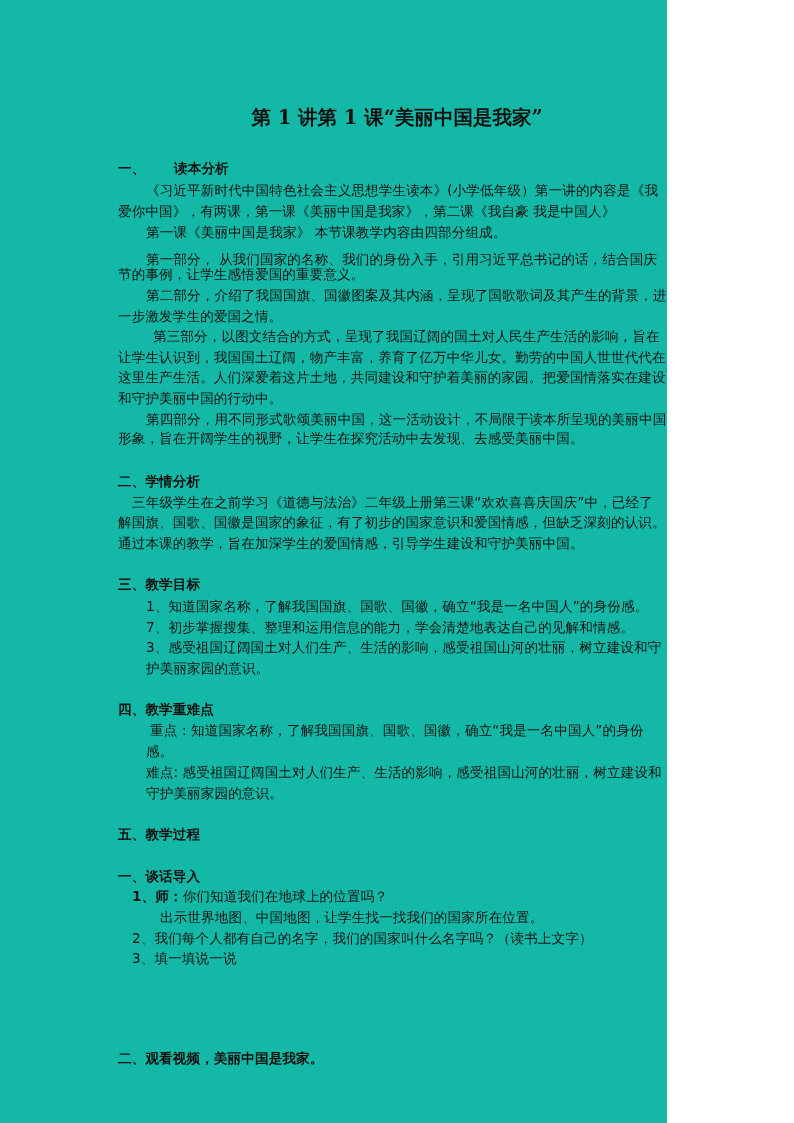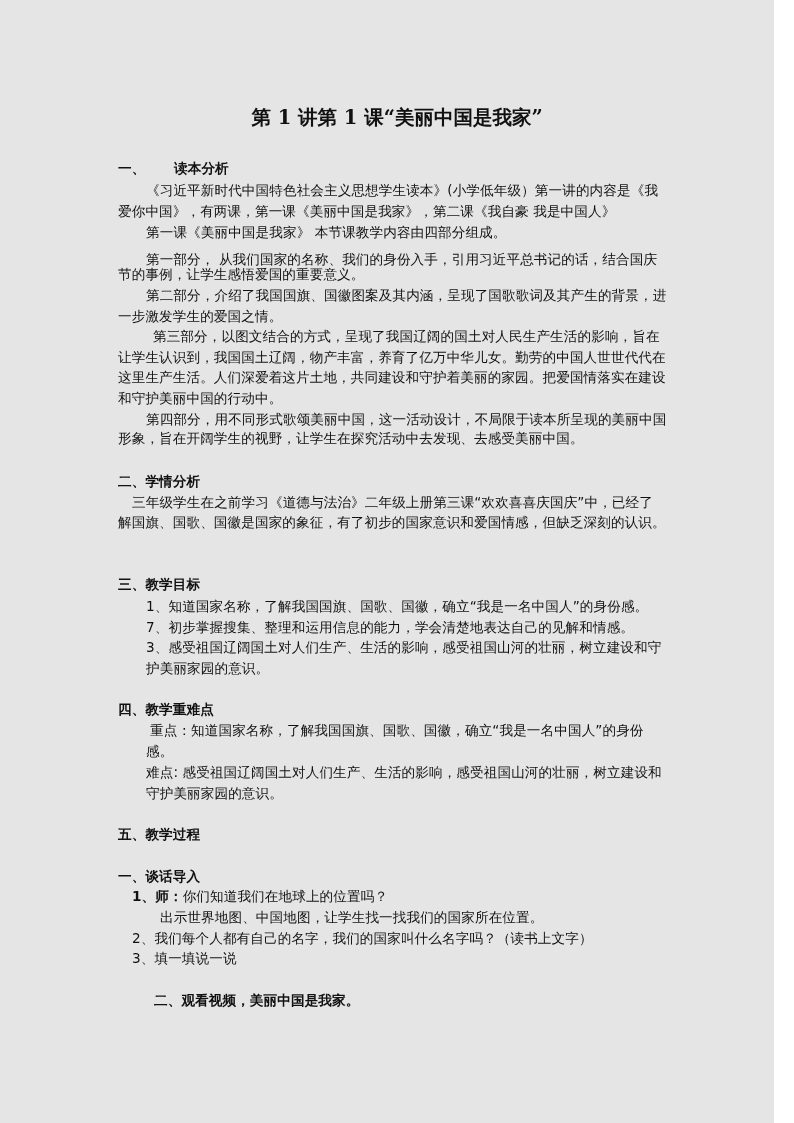--- a/index.html
+++ b/index.html
@@ -1,18 +1,18 @@
 <!DOCTYPE html>
 <html><head>
 <meta charset="utf-8">
 <style>
   html, body { margin:0; padding:0; background:#ffffff; }
   body { width:794px; height:1123px; position:relative; overflow:hidden;
          font-family: "DejaVu Sans", "Liberation Sans", sans-serif; color:#111; }
-  .page { position:absolute; left:0; top:0; width:774px; height:1123px; background:#e5e5e5; }
+  .page { position:absolute; left:0; top:0; width:667px; height:1123px; background:#14b8a6; }
   .line { position:absolute; left:118px; font-size:13.6px; line-height:20px; white-space:nowrap; letter-spacing:0.1px; }
   .title { position:absolute; top:104px; left:0; width:794px; text-align:center;
            font-family:"DejaVu Serif","Liberation Serif",serif; font-weight:bold; font-size:19.5px; line-height:28px; }
   .h { font-weight:bold; }
   .sect-num { display:inline-block; width:56px; }
 </style>
 </head>
 <body>
 
 <div class="page">
@@ -32,20 +32,21 @@
   <div class="line" style="top:326px; left:153px;">第三部分，以图文结合的方式，呈现了我国辽阔的国土对人民生产生活的影响，旨在</div>
   <div class="line" style="top:347px;">让学生认识到，我国国土辽阔，物产丰富，养育了亿万中华儿女。勤劳的中国人世世代代在</div>
   <div class="line" style="top:367px;">这里生产生活。人们深爱着这片土地，共同建设和守护着美丽的家园。把爱国情落实在建设</div>
   <div class="line" style="top:388px;">和守护美丽中国的行动中。</div>
   <div class="line" style="top:409px; left:146px;">第四部分，用不同形式歌颂美丽中国，这一活动设计，不局限于读本所呈现的美丽中国</div>
   <div class="line" style="top:428px;">形象，旨在开阔学生的视野，让学生在探究活动中去发现、去感受美丽中国。</div>
 
   <div class="line h" style="top:471px;">二、学情分析</div>
   <div class="line" style="top:492px; left:132px;">三年级学生在之前学习《道德与法治》二年级上册第三课“欢欢喜喜庆国庆”中，已经了</div>
   <div class="line" style="top:512px;">解国旗、国歌、国徽是国家的象征，有了初步的国家意识和爱国情感，但缺乏深刻的认识。</div>
+  <div class="line" style="top:533px;">通过本课的教学，旨在加深学生的爱国情感，引导学生建设和守护美丽中国。</div>
 
   <div class="line h" style="top:574px;">三、教学目标</div>
   <div class="line" style="top:596px; left:146px;">1、知道国家名称，了解我国国旗、国歌、国徽，确立“我是一名中国人”的身份感。</div>
   <div class="line" style="top:617px; left:146px;">7、初步掌握搜集、整理和运用信息的能力，学会清楚地表达自己的见解和情感。</div>
   <div class="line" style="top:637px; left:146px;">3、感受祖国辽阔国土对人们生产、生活的影响，感受祖国山河的壮丽，树立建设和守</div>
   <div class="line" style="top:658px; left:146px;">护美丽家园的意识。</div>
 
   <div class="line h" style="top:699px;">四、教学重难点</div>
   <div class="line" style="top:720px; left:150px;">重点：知道国家名称，了解我国国旗、国歌、国徽，确立“我是一名中国人”的身份</div>
   <div class="line" style="top:741px; left:146px;">感。</div>
@@ -53,15 +54,15 @@
   <div class="line" style="top:783px; left:146px;">守护美丽家园的意识。</div>
 
   <div class="line h" style="top:824px;">五、教学过程</div>
   <div class="line h" style="top:866px;">一、谈话导入</div>
   <div class="line" style="top:886px; left:132px;">
     <span class="h">1、师：</span><span>你们知道我们在地球上的位置吗？</span>
   </div>
   <div class="line" style="top:907px; left:160px;">出示世界地图、中国地图，让学生找一找我们的国家所在位置。</div>
   <div class="line" style="top:928px; left:132px;">2、我们每个人都有自己的名字，我们的国家叫什么名字吗？（读书上文字）</div>
   <div class="line" style="top:948px; left:132px;">3、填一填说一说</div>
-  <div class="line h" style="top:990px;margin-left:36px;">二、观看视频，美丽中国是我家。</div>
+  <div class="line h" style="top:1048px;">二、观看视频，美丽中国是我家。</div>
 
 </div>
 
 </body></html>

